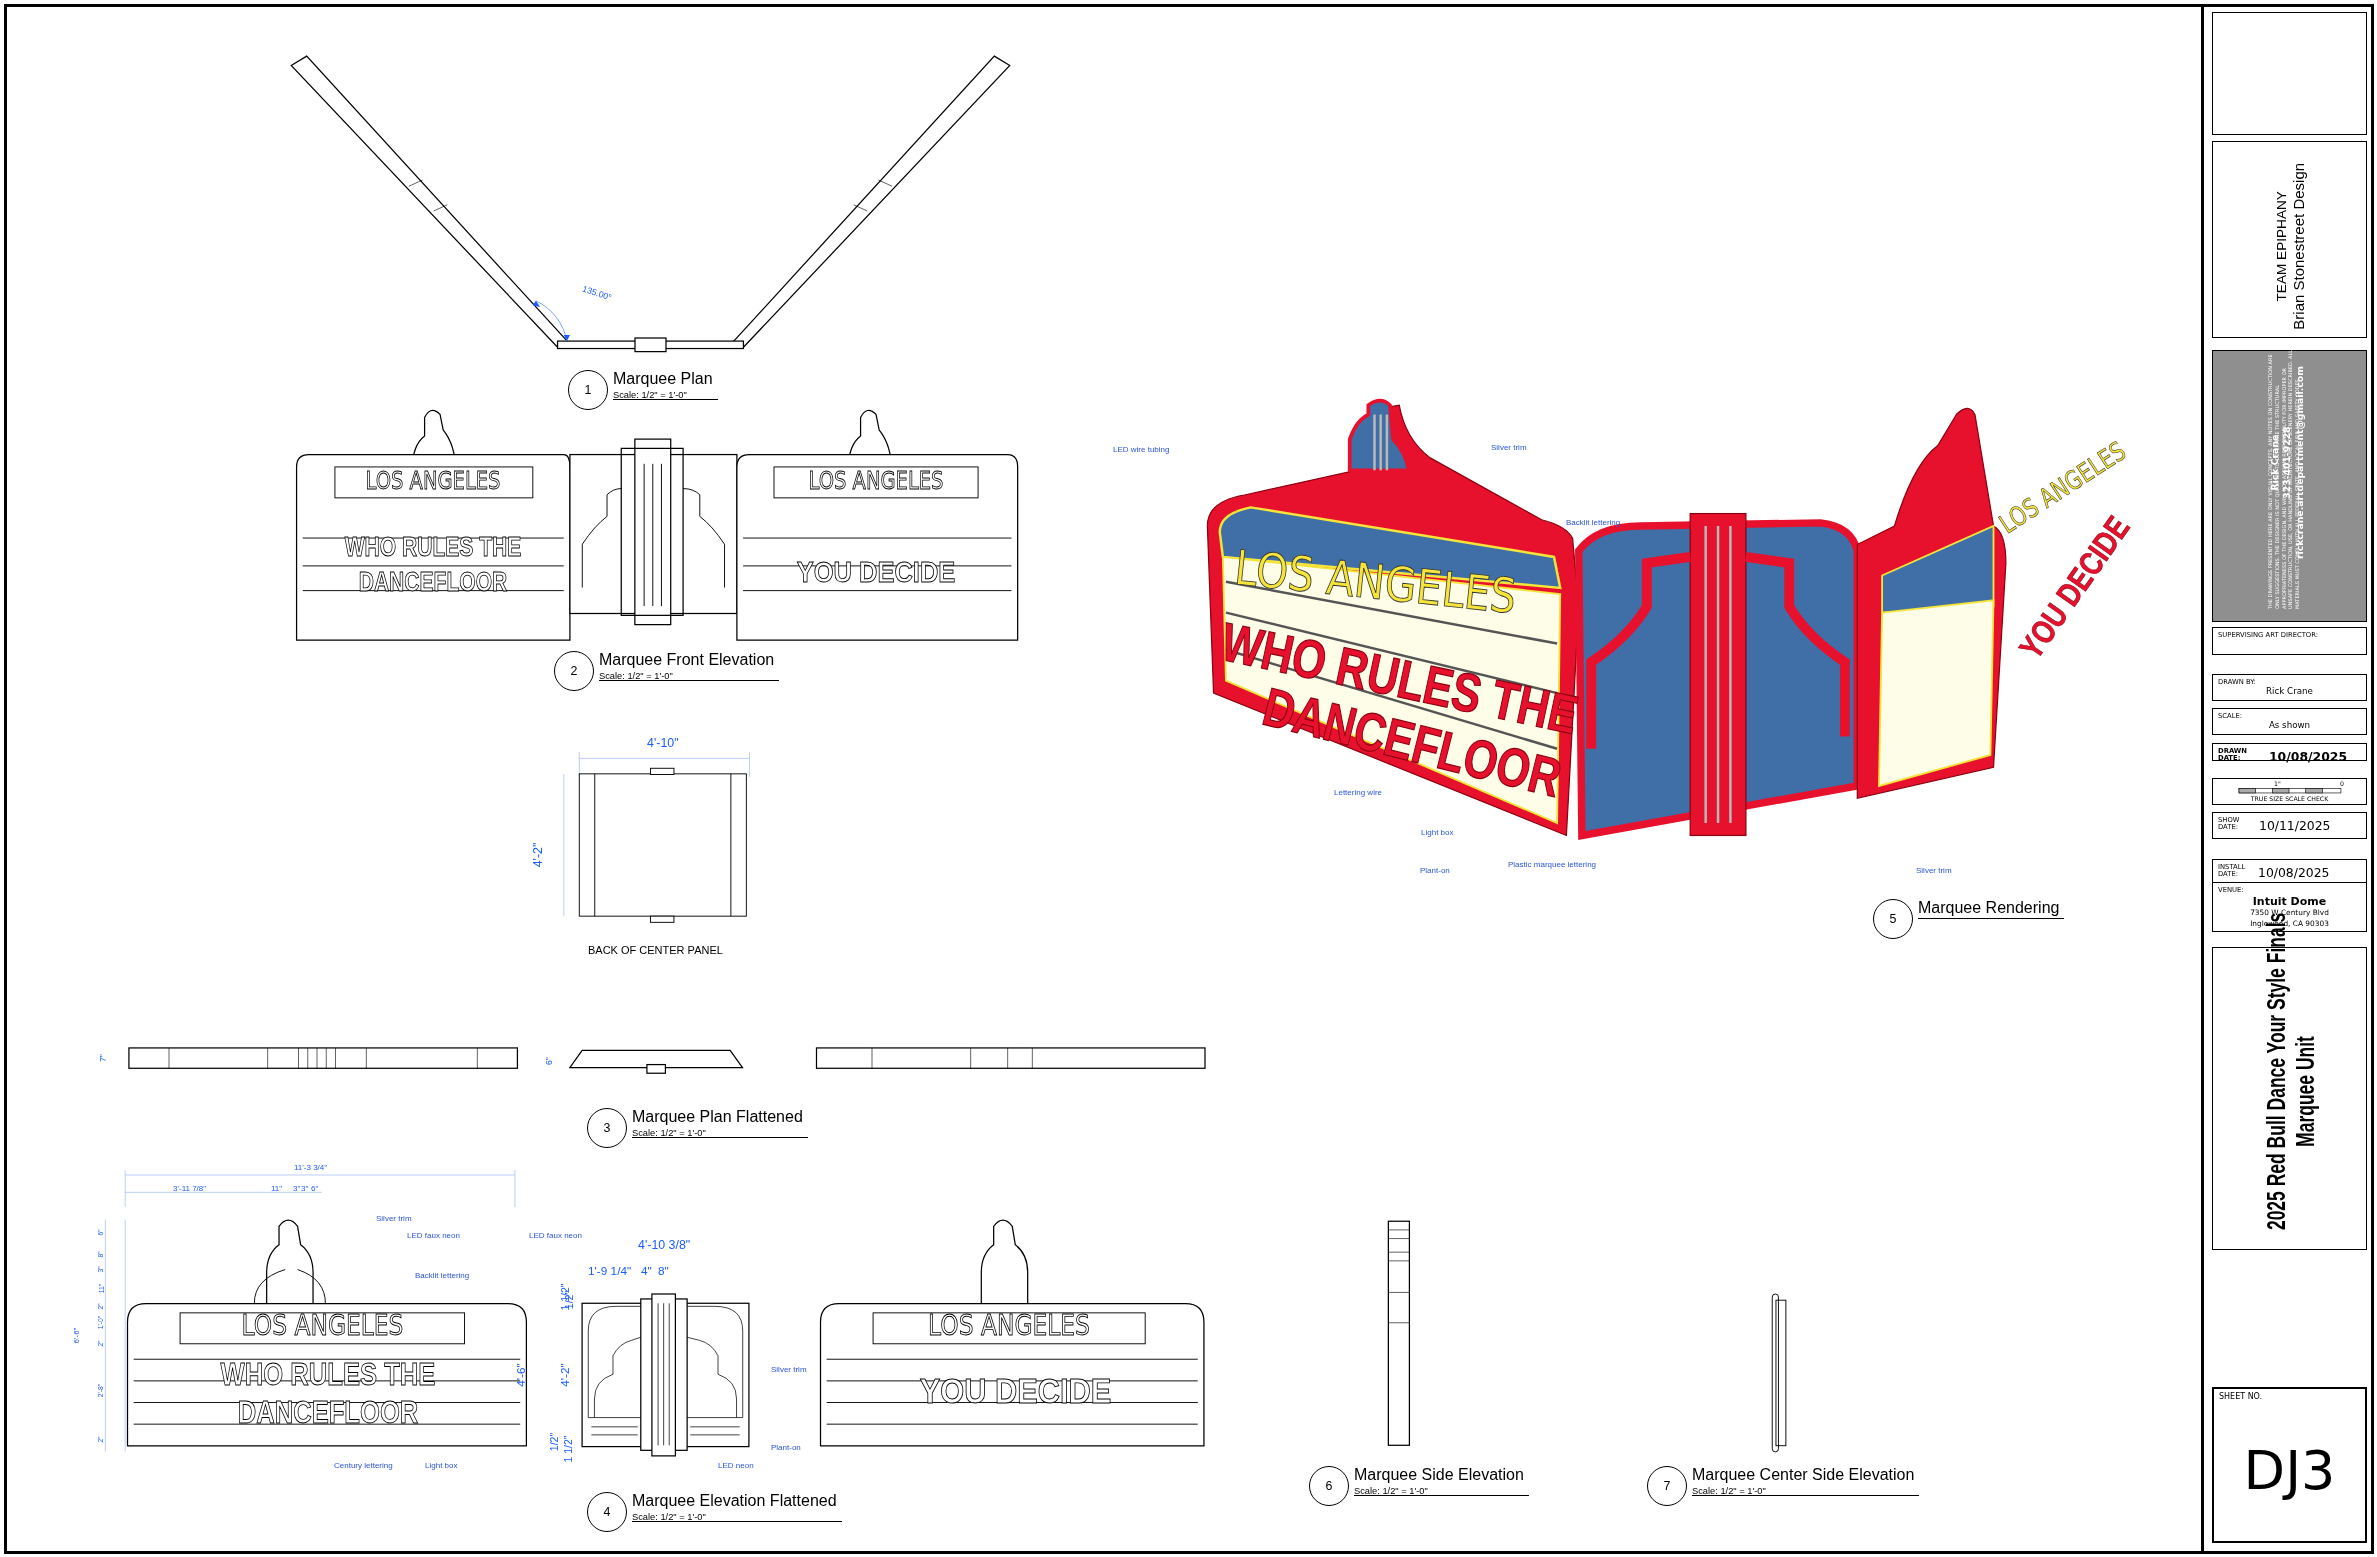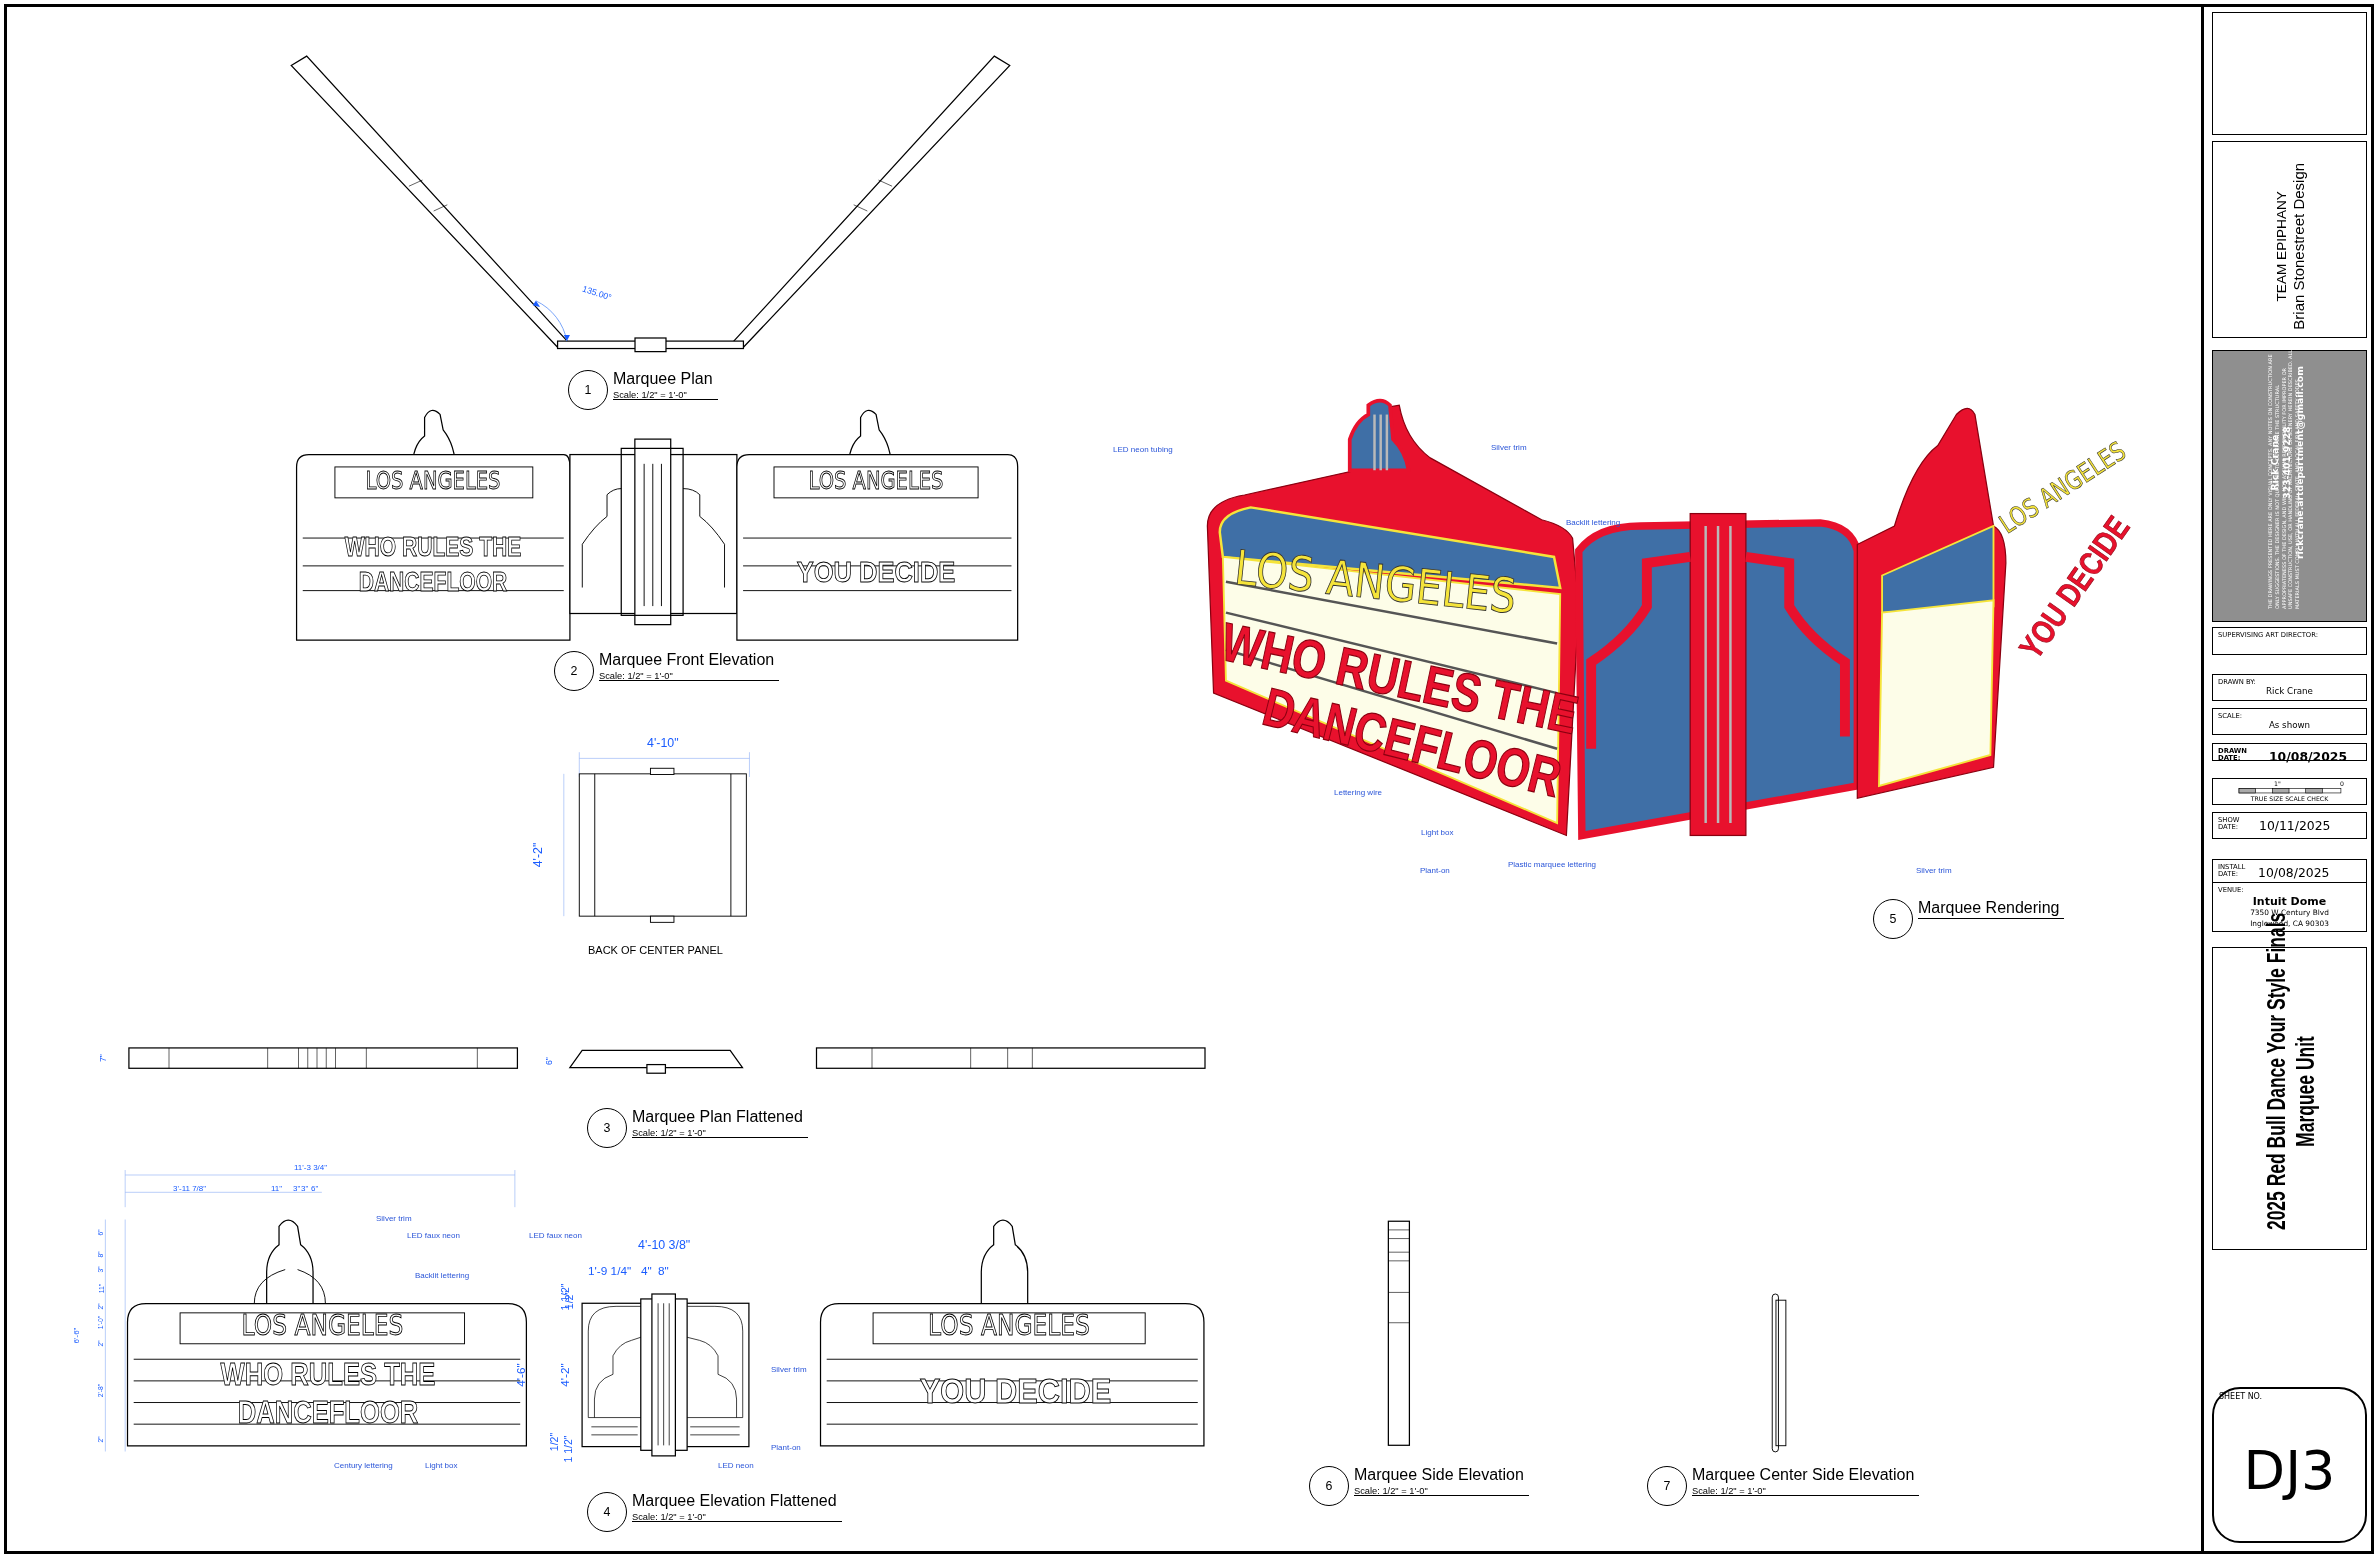--- a/index.html
+++ b/index.html
@@ -294,21 +294,21 @@
   <path d="M 1070 230 L 1130 200 Q 1160 100 1200 70 L 1230 20 Q 1250 0 1260 20 L 1290 200 Q 1310 210 1310 260 L 1290 590 L 1070 640 Z" fill="#e8112d" stroke="#8a0010" stroke-width="2"></path>
   <path d="M 1110 280 L 1290 200 L 1290 330 L 1110 340 Z" fill="#3f6fa6" stroke="#f5e43a" stroke-width="3"></path>
   <path d="M 1110 340 L 1290 320 L 1285 570 L 1105 620 Z" fill="#fdfde8" stroke="#f5e43a" stroke-width="3"></path>
 </svg>
 <div style="position:absolute; left:1238px; top:539px; font-size:48px; color:#f5e43a; -webkit-text-stroke:0.9px #333; transform:rotate(6deg) scaleX(0.85); transform-origin:left top; font-family:'DejaVu Sans', sans-serif; white-space:nowrap;">LOS ANGELES</div>
 <div style="position:absolute; left:1229px; top:610px; font-size:54px; font-weight:bold; color:#e8112d; -webkit-text-stroke:1.2px #8a0010; transform:rotate(12deg) scaleX(0.8); transform-origin:left top; white-space:nowrap;">WHO RULES THE</div>
 <div style="position:absolute; left:1272px; top:675px; font-size:54px; font-weight:bold; color:#e8112d; -webkit-text-stroke:1.2px #8a0010; transform:rotate(14deg) scaleX(0.8); transform-origin:left top; white-space:nowrap;">DANCEFLOOR</div>
 <div style="position:absolute; left:1994px; top:514px; font-size:26px; color:#f5e43a; -webkit-text-stroke:0.6px #333; transform:rotate(-33deg) scaleX(0.8); transform-origin:left top; font-family:'DejaVu Sans', sans-serif; white-space:nowrap;">LOS ANGELES</div>
 <div style="position:absolute; left:2012px; top:644px; font-size:33px; font-weight:bold; color:#e8112d; -webkit-text-stroke:0.6px #8a0010; transform:rotate(-55deg) scaleX(0.8); transform-origin:left top; white-space:nowrap;">YOU DECIDE</div>
 
-<div class="note" style="left:1113px; top:445px;">LED neon tubing</div>
+<div class="note" style="left:1113px; top:445px;">LED wire tubing</div>
 <div class="note" style="left:1491px; top:443px;">Silver trim</div>
 <div class="note" style="left:1566px; top:518px;">Backlit lettering</div>
 <div class="note" style="left:1334px; top:788px;">Lettering wire</div>
 <div class="note" style="left:1421px; top:828px;">Light box</div>
 <div class="note" style="left:1508px; top:860px;">Plastic marquee lettering</div>
 <div class="note" style="left:1420px; top:866px;">Plant-on</div>
 <div class="note" style="left:1916px; top:866px;">Silver trim</div>
 
 <div class="callout" style="left:1873px; top:899px;">
   <div class="callout-circle" style="width:40px; height:40px;">5</div>
@@ -423,17 +423,17 @@
   <div class="tb-value" style="left:0; width:100%; text-align:center; top:36px; font-size:7.4px;">Inglewood, CA 90303</div>
 </div>
 
 <div class="tb-box" style="top:947px; height:303px;">
   <div class="rot" style="left:-121px; top:115px; width:396px; font-size:25px; line-height:28.5px; font-weight:bold; transform:rotate(-90deg) scaleX(0.7);">
     <div>2025 Red Bull Dance Your Style Finals</div>
     <div>Marquee Unit</div>
   </div>
 </div>
 
-<div class="tb-box" style="top:1387px; height:156px; border-width:2.5px;border-radius:28px;">
+<div class="tb-box" style="top:1387px; height:156px; border-width:2.5px;">
   <div class="tb-label" style="font-size:8px;">SHEET NO.</div>
   <div class="tb-value" style="left:0; width:100%; text-align:center; top:50px; font-size:54px;">DJ3</div>
 </div>
 
 
 </body></html>

